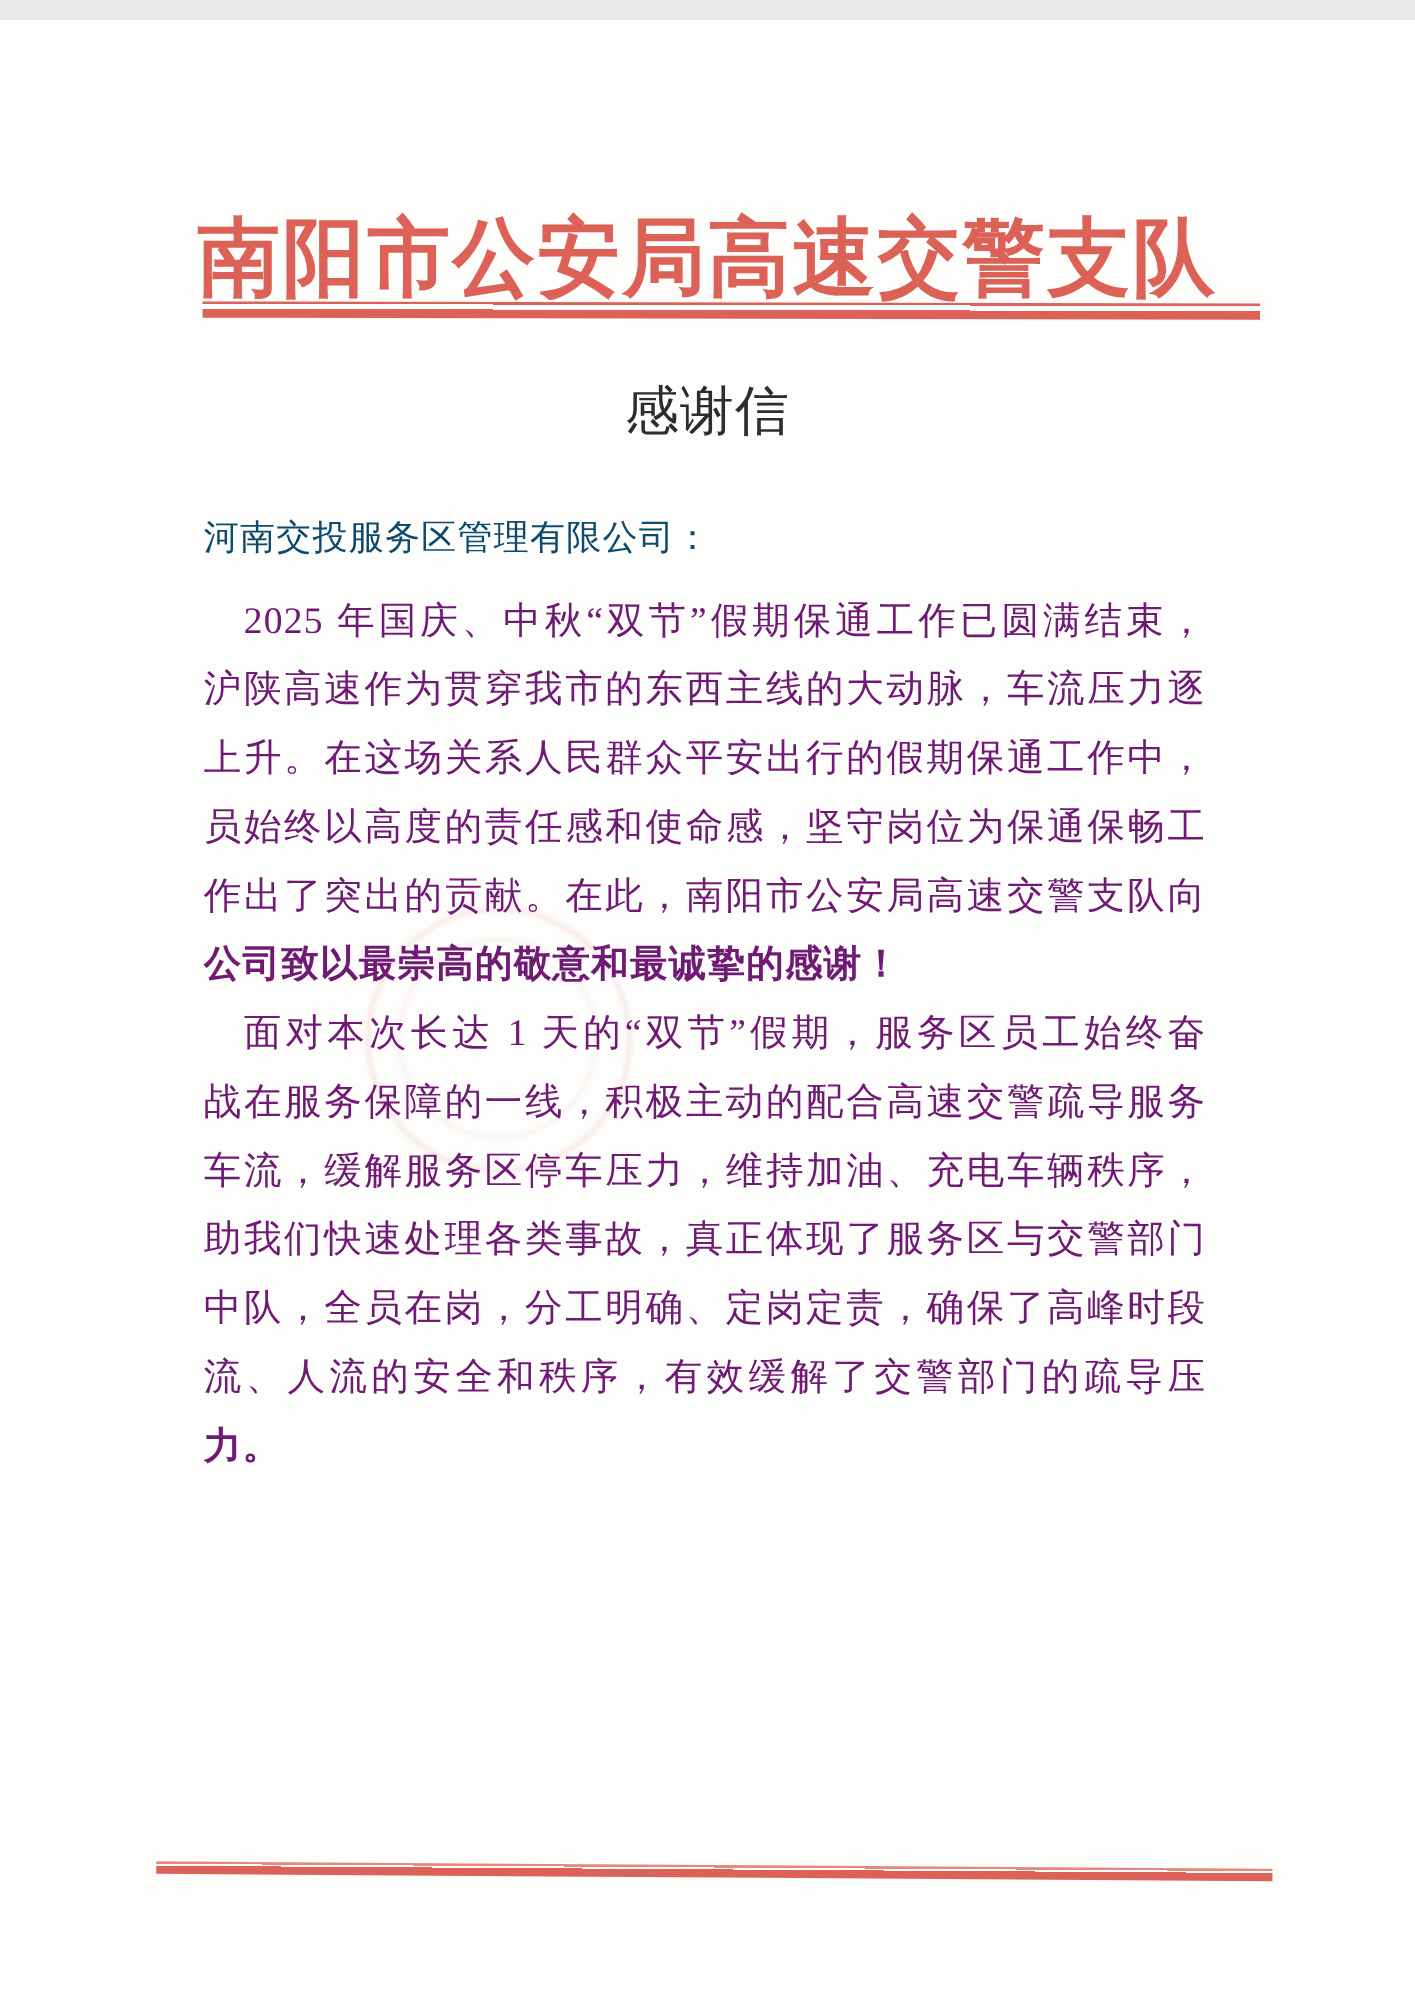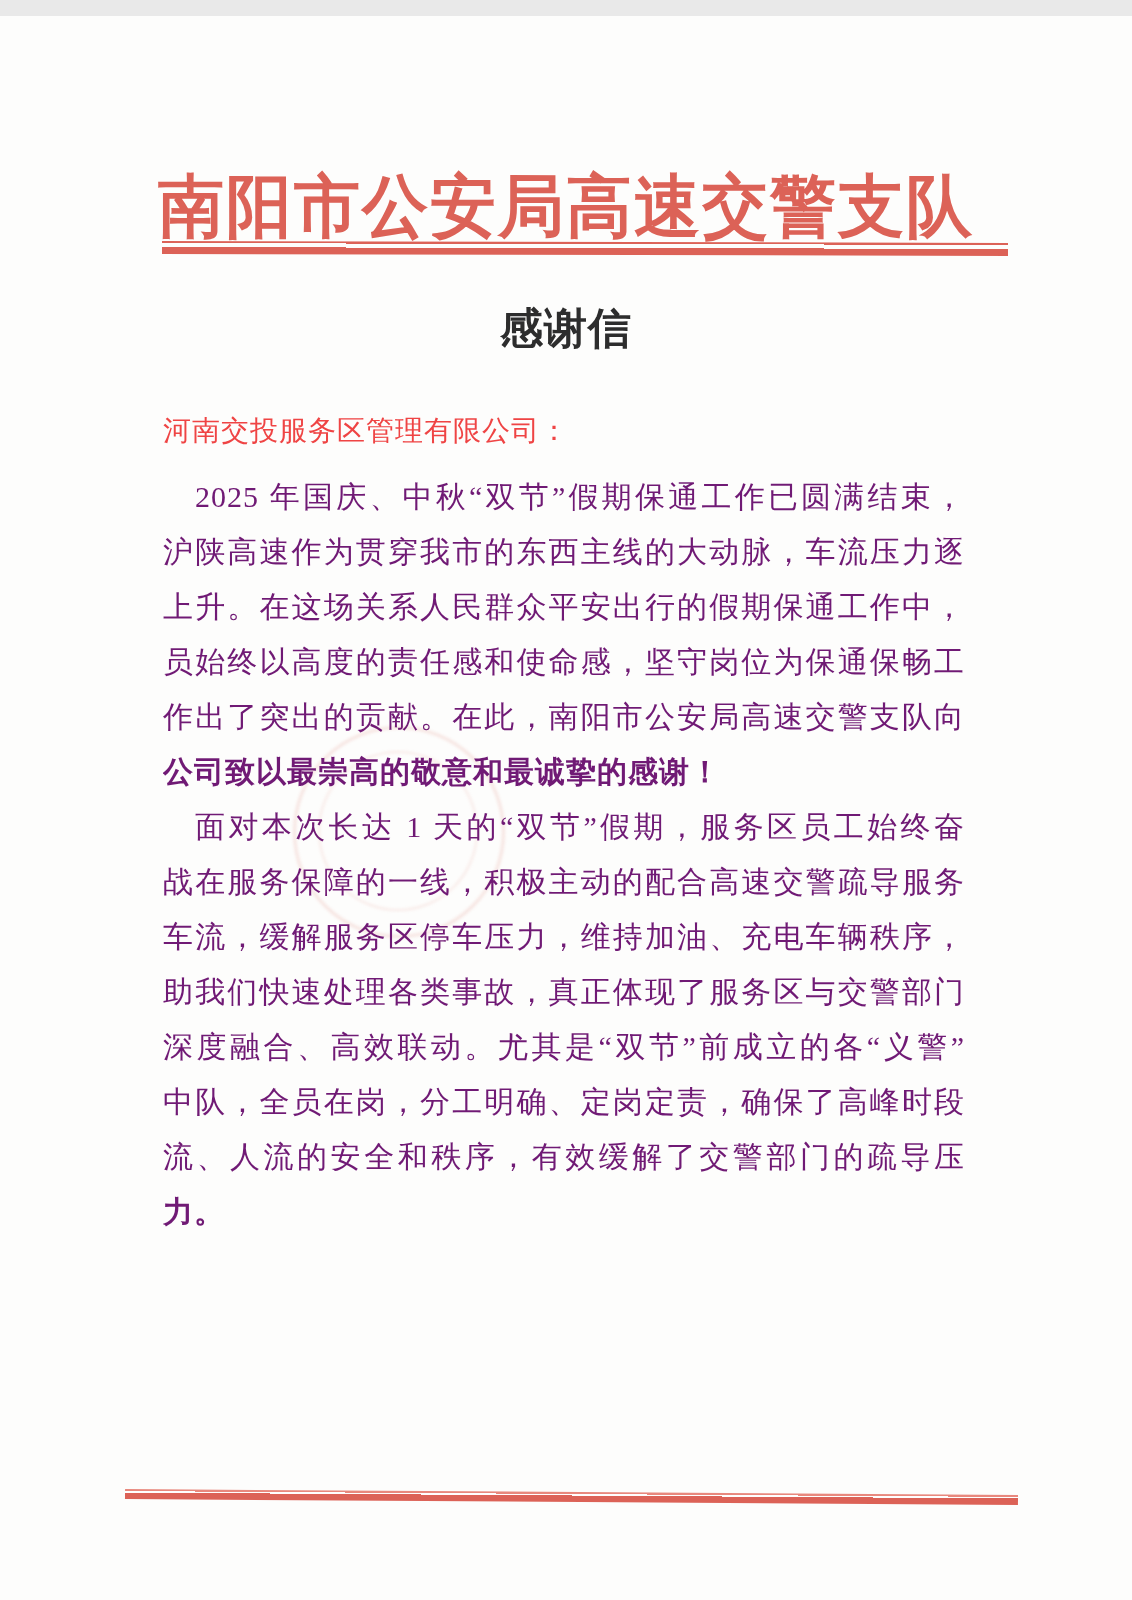--- a/index.html
+++ b/index.html
@@ -44,36 +44,36 @@
     );
     transform: rotate(0.12deg);
   }
   .letter-title {
     position: absolute;
     top: 284px;
     left: 0;
     width: 100%;
     text-align: center;
     font-size: 43px;
-    font-weight: 700;
+    font-weight: 400;
     letter-spacing: 1px;
     color: #2d2d2d;
   }
   
   .body-block {
     position: absolute;
     top: 391px;
     left: 163px;
     width: 802px;
   }
   .salutation {
     font-size: 28px;
     line-height: 48px;
     letter-spacing: 1px;
-    color: #ef4444;
+    color: #0c4a6e;
     margin-bottom: 14px;
   }
   .line {
     font-size: 30px;
     height: 55px;
     line-height: 55px;
     color: #701a75;
     letter-spacing: 1px;
     text-align: justify;
     text-align-last: justify;
@@ -147,21 +147,20 @@
           <div class="line">上升。在这场关系人民群众平安出行的假期保通工作中，贵</div>
           <div class="line">员始终以高度的责任感和使命感，坚守岗位为保通保畅工作</div>
           <div class="line">作出了突出的贡献。在此，南阳市公安局高速交警支队向贵</div>
           <div class="line no-stretch">公司致以最崇高的敬意和最诚挚的感谢！</div>
         </div>
         <div class="paragraph">
           <div class="line indent">面对本次长达 1 天的“双节”假期，服务区员工始终奋</div>
           <div class="line">战在服务保障的一线，积极主动的配合高速交警疏导服务区</div>
           <div class="line">车流，缓解服务区停车压力，维持加油、充电车辆秩序，协</div>
           <div class="line">助我们快速处理各类事故，真正体现了服务区与交警部门的</div>
-          <div class="line">深度融合、高效联动。尤其是“双节”前成立的各“义警”</div>
           <div class="line">中队，全员在岗，分工明确、定岗定责，确保了高峰时段车</div>
           <div class="line">流、人流的安全和秩序，有效缓解了交警部门的疏导压力，</div>
           <div class="line no-stretch">力。</div>
         </div>
       </div>
   </div>
 
   <div class="rule-bottom"></div>
 
 </div>

